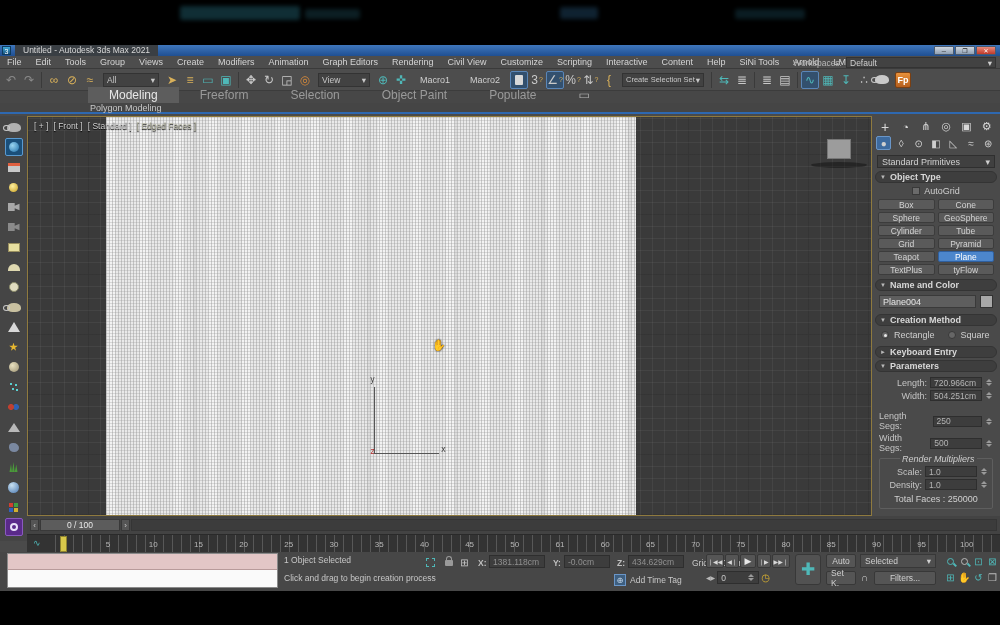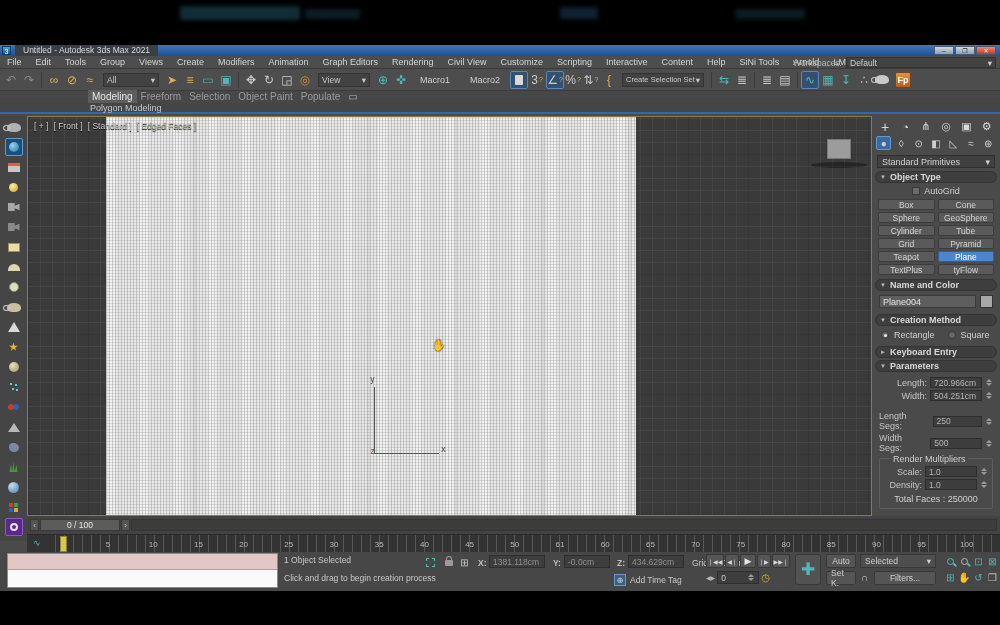--- a/index.html
+++ b/index.html
@@ -50,21 +50,21 @@
   .fp-btn { width:16px; height:16px; background:linear-gradient(#e8913a,#b55f1e); color:#fff;
     font-size:9px; font-weight:bold; display:flex; align-items:center; justify-content:center;
     border-radius:2px; border:1px solid #7a3f12; flex:0 0 auto; }
   .teapot-ico { width:14px; height:9px; background:#c9c9c9; border-radius:50% 50% 40% 40%; position:relative; flex:0 0 auto; }
   .teapot-ico:before { content:""; position:absolute; left:-4px; top:2px; width:5px; height:4px;
     border:1.5px solid #c9c9c9; border-radius:50%; }
 
   
   .ribbon-tabs { position:absolute; left:0; top:46px; width:100%; height:12px; background:#474747;
     display:flex; align-items:flex-end; padding-left:88px; }
-  .rtab { font-size:10px; color:#9a9a9a; padding:1px 4px;text-align:center; }
+  .rtab { font-size:12px; color:#9a9a9a; padding:1px 21px;text-align:center; }
   .rtab.active { background:#5d5d5d; color:#e8e8e8; }
   .ribbon-panel { position:absolute; left:0; top:58px; width:100%; height:11px; background:#454545;
     border-bottom:2px solid #2e68b0; display:flex; align-items:center; padding-left:90px; }
   .rpanel-label { font-size:9px; color:#c8c8c8; }
 
   
   .main { position:absolute; left:0; top:71px; width:100%; height:400px; background:#444; }
 
   .left-toolbar { position:absolute; left:0; top:71px; width:27px; height:425px; background:#454545;
     display:flex; flex-direction:column; align-items:center; padding-top:2px; z-index:6; }
@@ -130,21 +130,21 @@
     border-radius:50%; background:#e8e8e8; }
   .param-row { display:flex; align-items:center; justify-content:flex-end; gap:3px; padding:1px 4px; }
   .param-label { color:#c4c4c4; }
   .param-field { width:52px; height:11px; background:#3d3d3d; border:1px solid #2e2e2e;
     display:flex; align-items:center; padding:0 3px; color:#b4b4b4; font-size:8.5px; }
   .spinner { width:8px; height:11px; display:flex; flex-direction:column; justify-content:center; gap:1px; }
   .spinner i { display:block; width:0; height:0; border-left:3px solid transparent;
     border-right:3px solid transparent; margin:0 auto; }
   .spinner .up { border-bottom:3px solid #9a9a9a; } .spinner .dn { border-top:3px solid #9a9a9a; }
   .group-box { margin:4px 4px 0 4px; border:1px solid #5e5e5e; border-radius:2px; padding:6px 0 3px 0; position:relative; }
-  .group-title { position:absolute; left:11px; top:-5px; background:#4a4a4a; padding:0 2px; color:#cfcfcf; }
+  .group-title { position:absolute; left:20px; top:-5px; background:#4a4a4a; padding:0 2px; color:#cfcfcf;font-style:italic; }
   .total-faces { text-align:center; padding:3px 0 1px 0; color:#d0d0d0; }
 
   
   .timeslider-row { position:absolute; left:27px; top:471px; width:973px; height:18px; background:#434343;
     display:flex; align-items:center; }
   .ts-btn { width:9px; height:12px; margin-left:3px; background:#555; border:1px solid #383838;
     color:#c8c8c8; font-size:8px; display:flex; align-items:center; justify-content:center; flex:0 0 auto; }
   .ts-handle { width:80px; height:12px; margin-left:1px; background:#5c5c5c; border:1px solid #393939;
     color:#e8e8e8; font-size:8.5px; display:flex; align-items:center; justify-content:center; flex:0 0 auto; }
   .ts-track { flex:1; height:12px; margin:0 3px 0 1px; background:#3c3c3c; border:1px solid #353535; }

